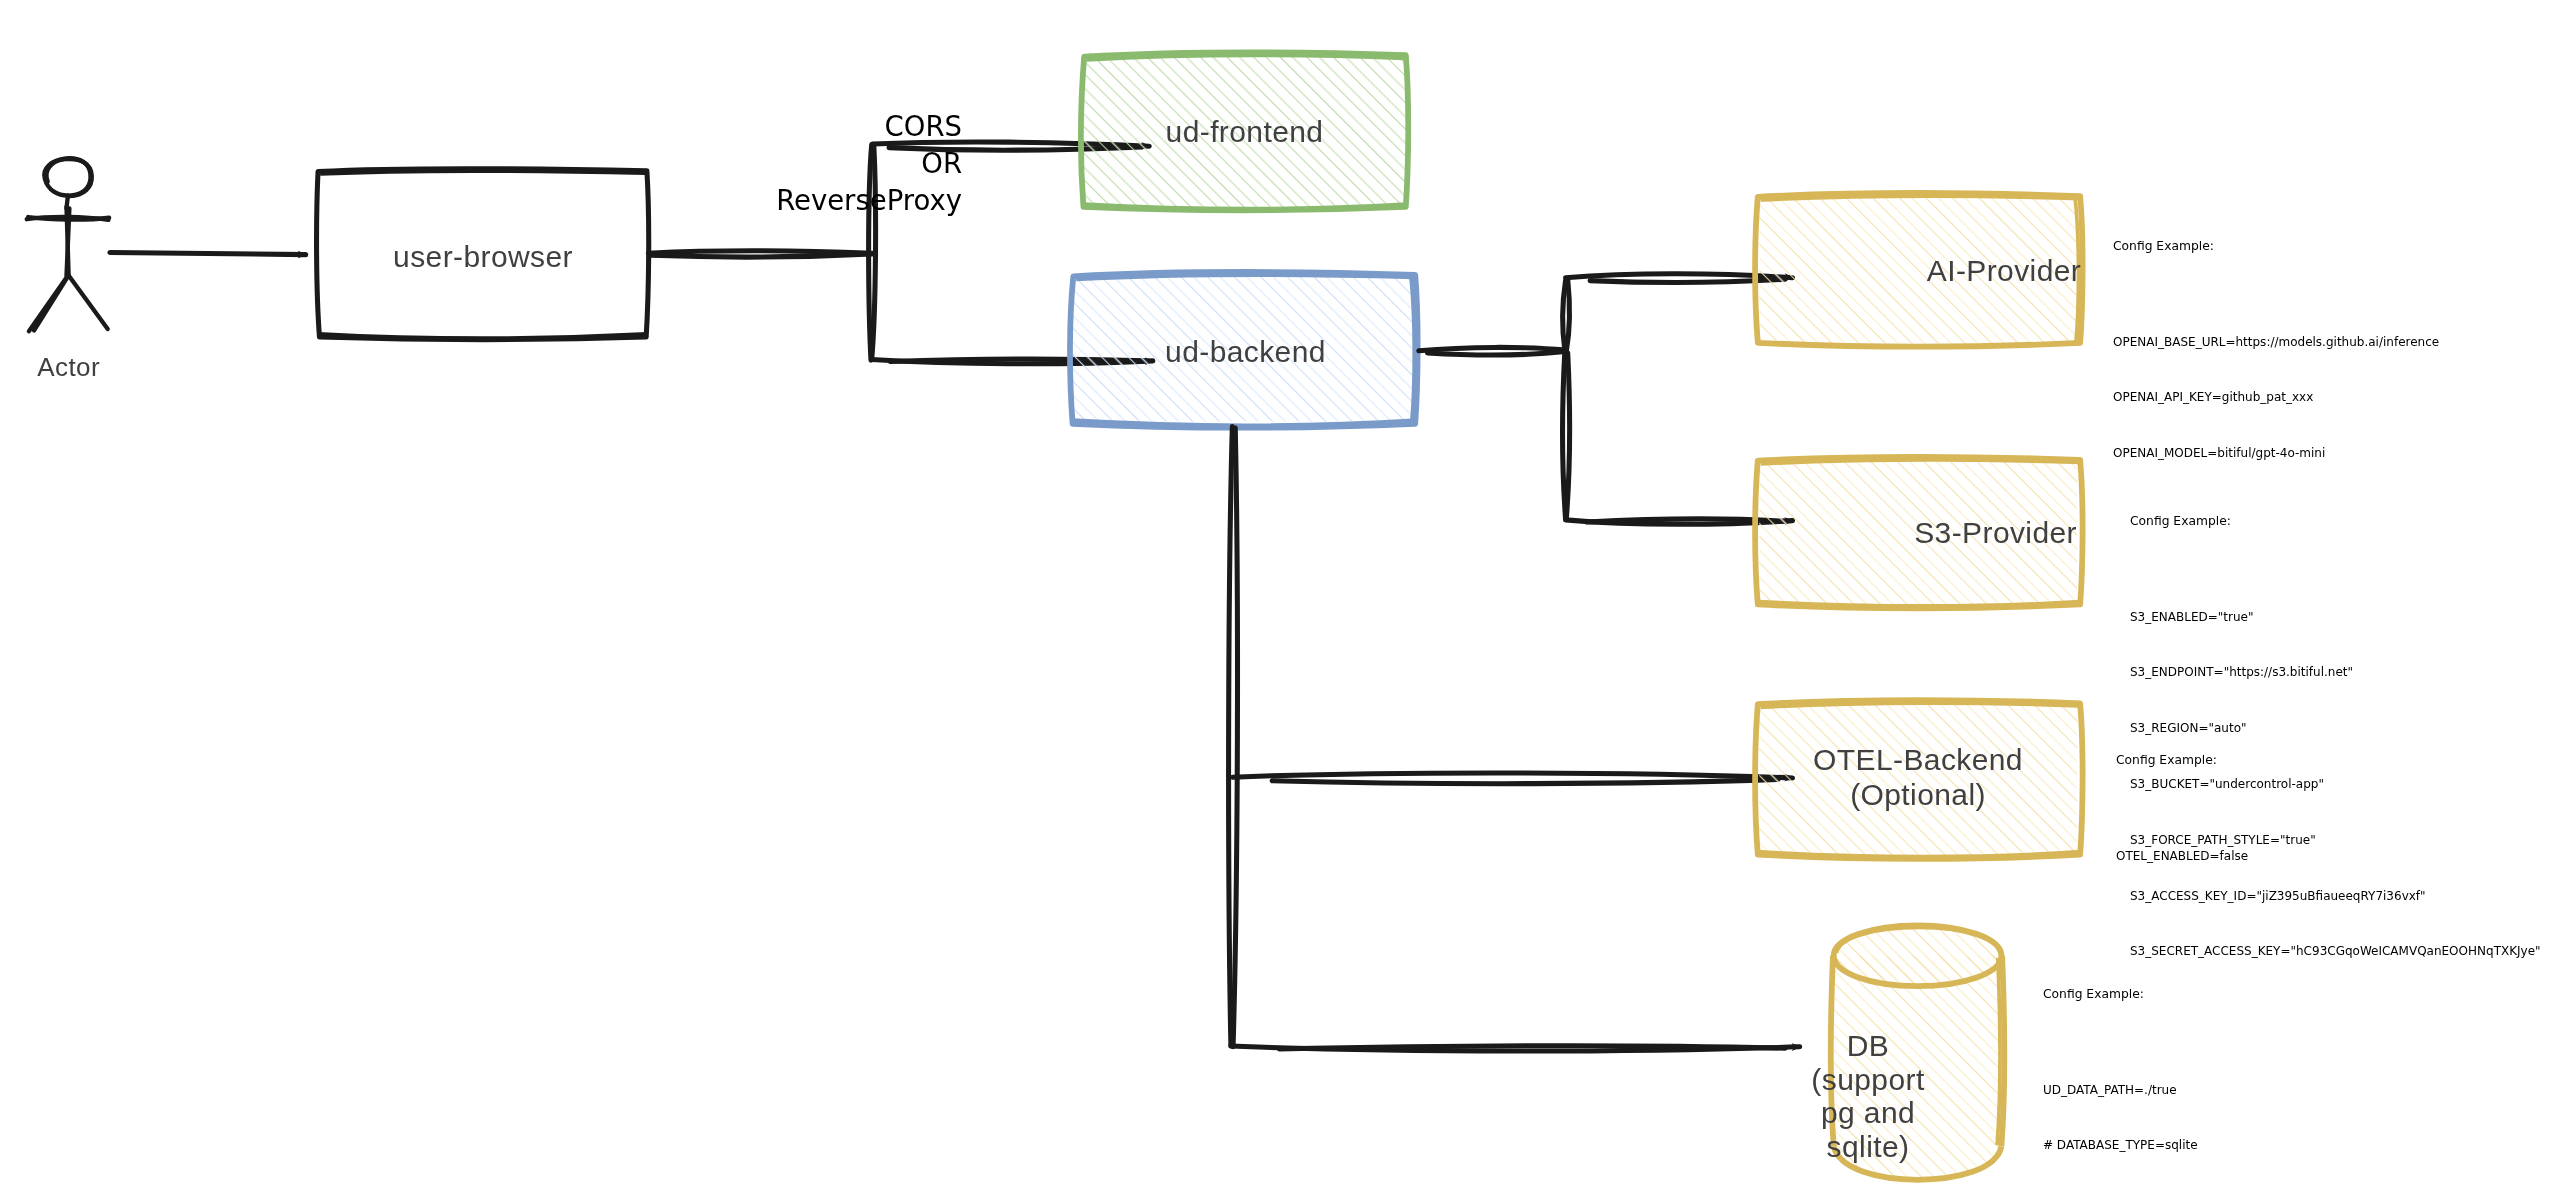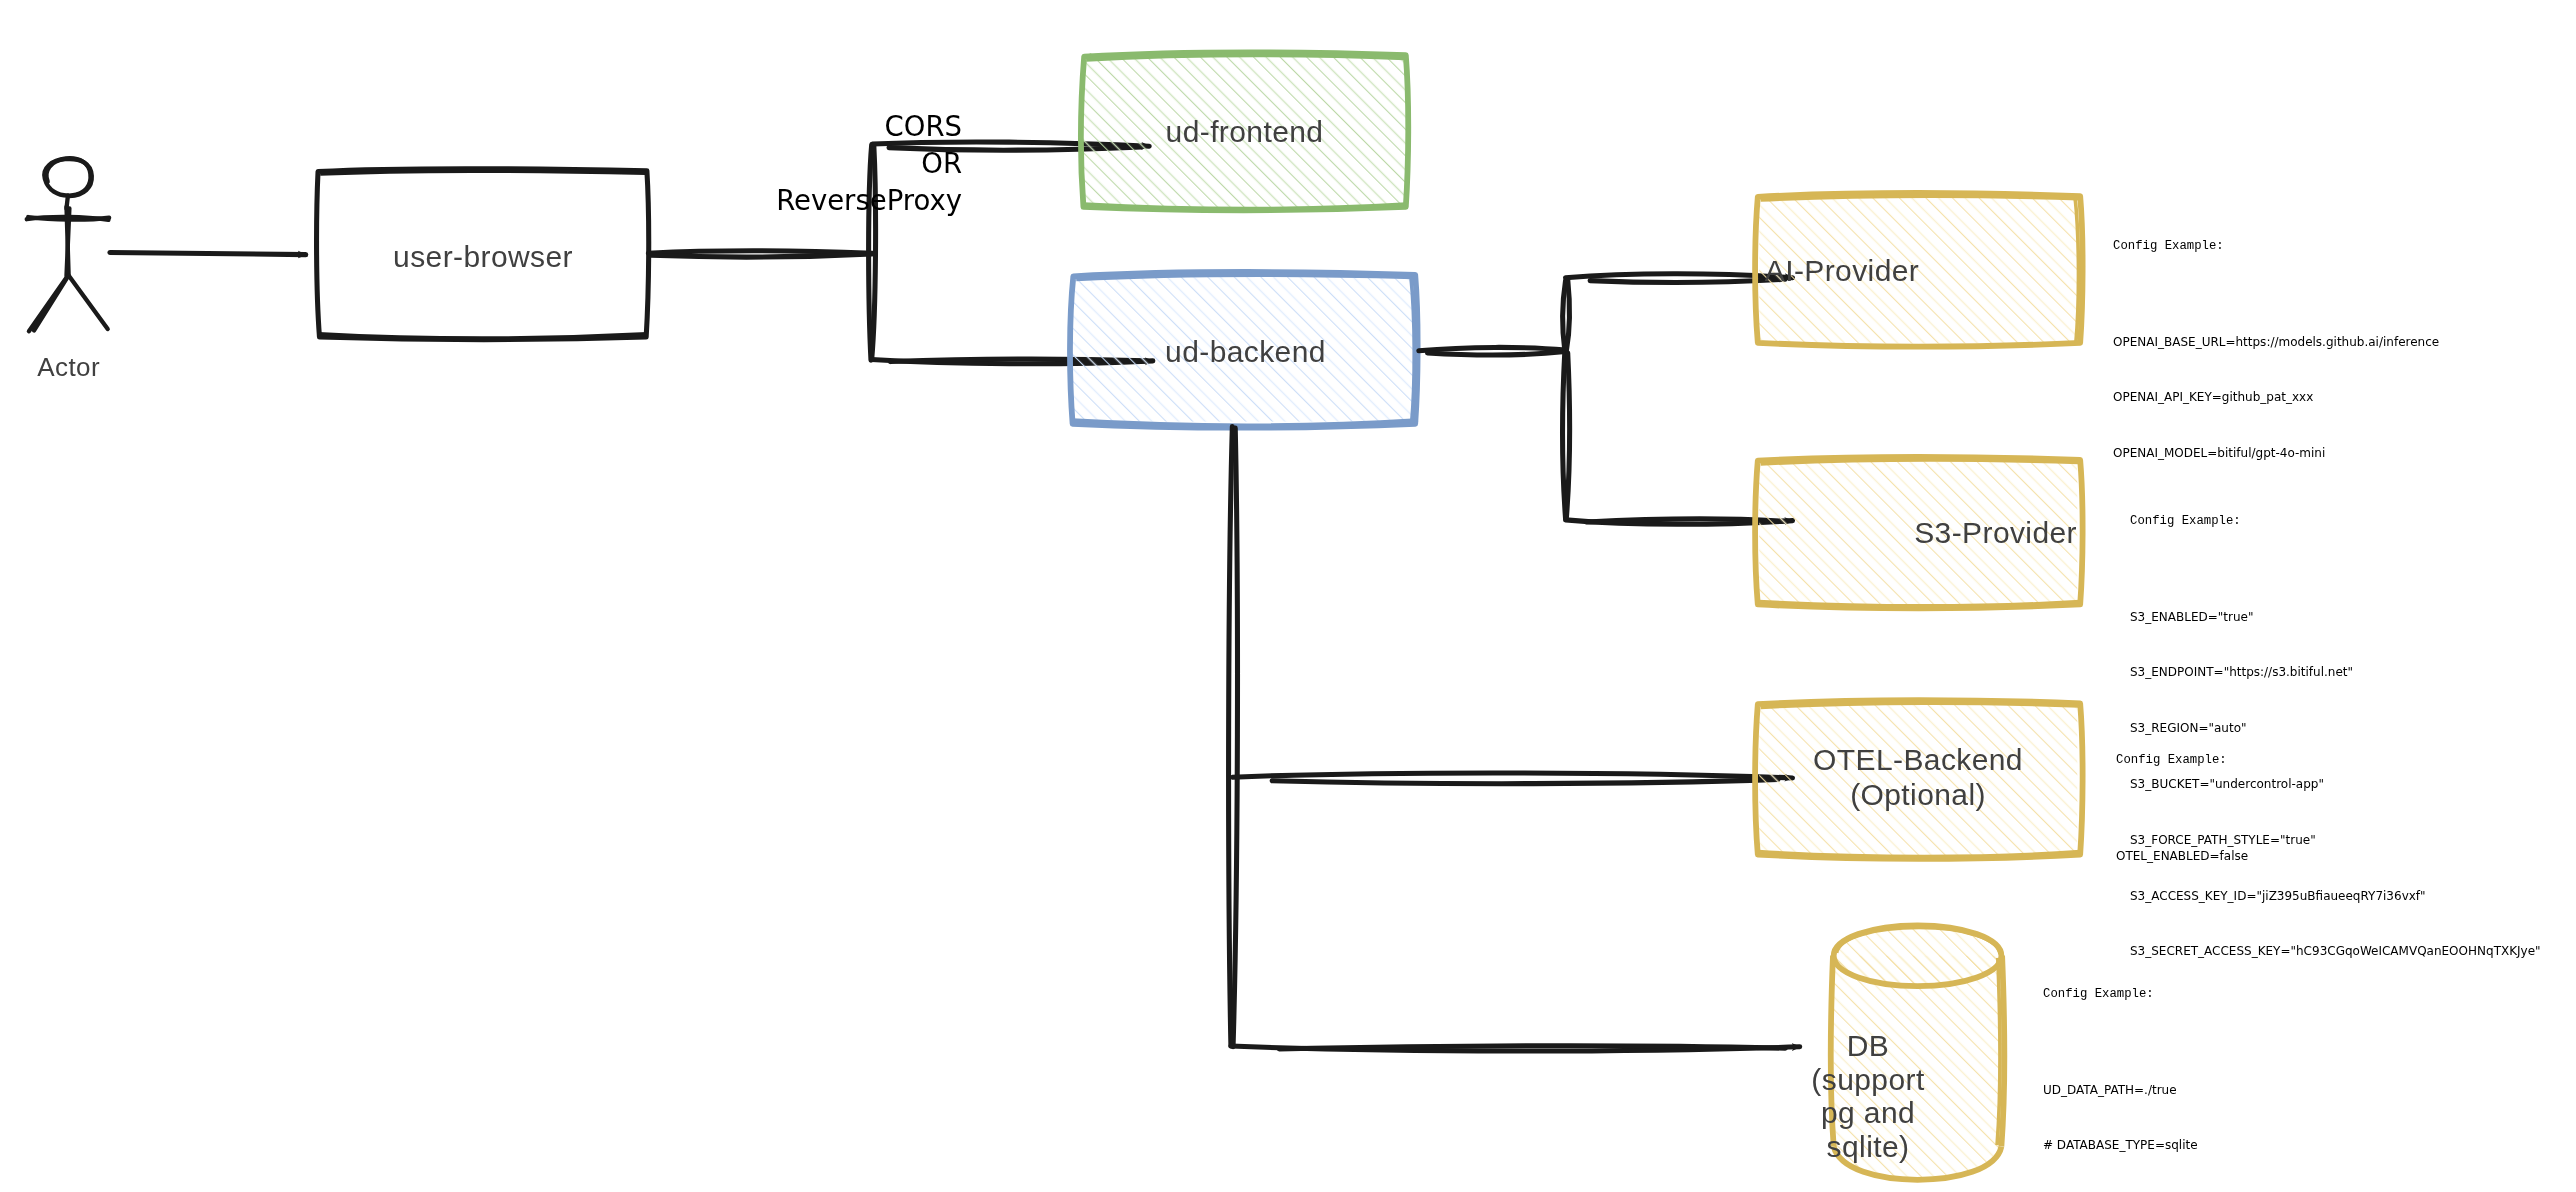--- a/index.html
+++ b/index.html
@@ -43,21 +43,21 @@
     line-height: 1.35;
     color: #000000;
     white-space: pre;
   }
   .cfg {
     position: absolute;
     color: #000000;
     font-family: "DejaVu Sans", sans-serif;
     white-space: pre;
   }
-  .cfg-title { font-size: 12.3px; margin-bottom: 14.5px; font-family: Liberation Mono, monospace; }
+  .cfg-title { font-size: 12.3px; margin-bottom: 14.5px; }
   .cfg-body { font-size: 12px; line-height: 1.55; }
   .cfg-body .gap { display:block; height: 10px; }
 </style>
 </head>
 <body>
 
 <div id="canvas">
 
   <svg class="layer" viewBox="0 0 3564 1650">
     <defs>
@@ -217,21 +217,21 @@
   <div class="node-label big-label" style="left:318px; top:239px; width:330px;">user-browser</div>
 
   <div class="edge-label" style="left:651px; top:108px; width:311px;">CORS
 OR
 ReverseProxy</div>
 
   <div class="node-label big-label" style="left:1082px; top:114px; width:325px;">ud-frontend</div>
 
   <div class="node-label big-label" style="left:1072px; top:334px; width:347px;">ud-backend</div>
 
-  <div class="node-label big-label" style="left:1683px; top:253px; width:318px;">AI-Provider</div>
+  <div class="node-label big-label" style="left:1845px; top:253px; width:318px;">AI-Provider</div>
 
   <div class="node-label big-label" style="left:1759px; top:515px; width:318px;text-align:right;">S3-Provider</div>
 
   <div class="node-label big-label" style="left:1759px; top:742px; width:318px;">OTEL-Backend
 (Optional)</div>
 
   <div class="node-label big-label" style="left:1767px; top:1000px; width:202px; line-height:1.12;margin-top:29px;">DB
 (support
 pg and
 sqlite)</div>

